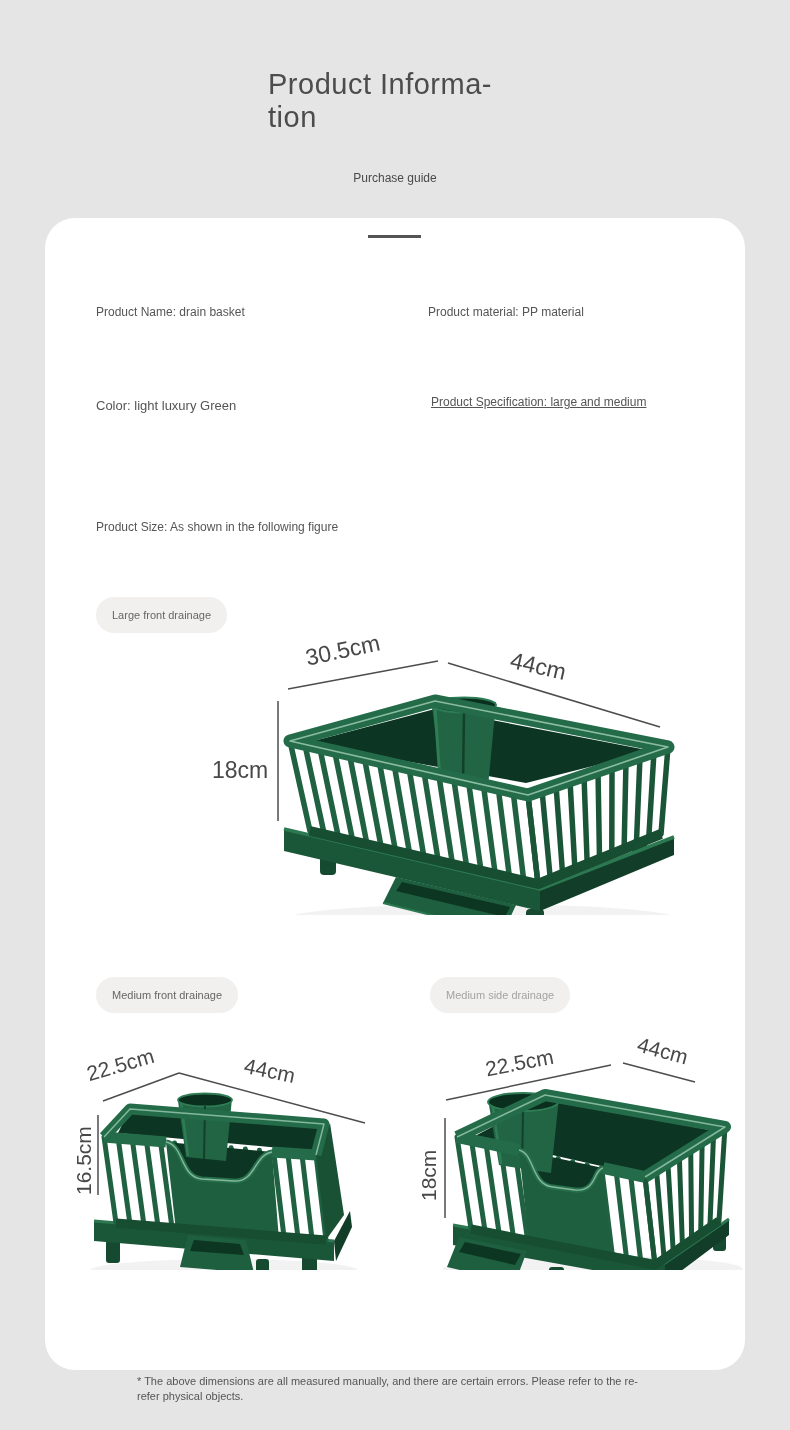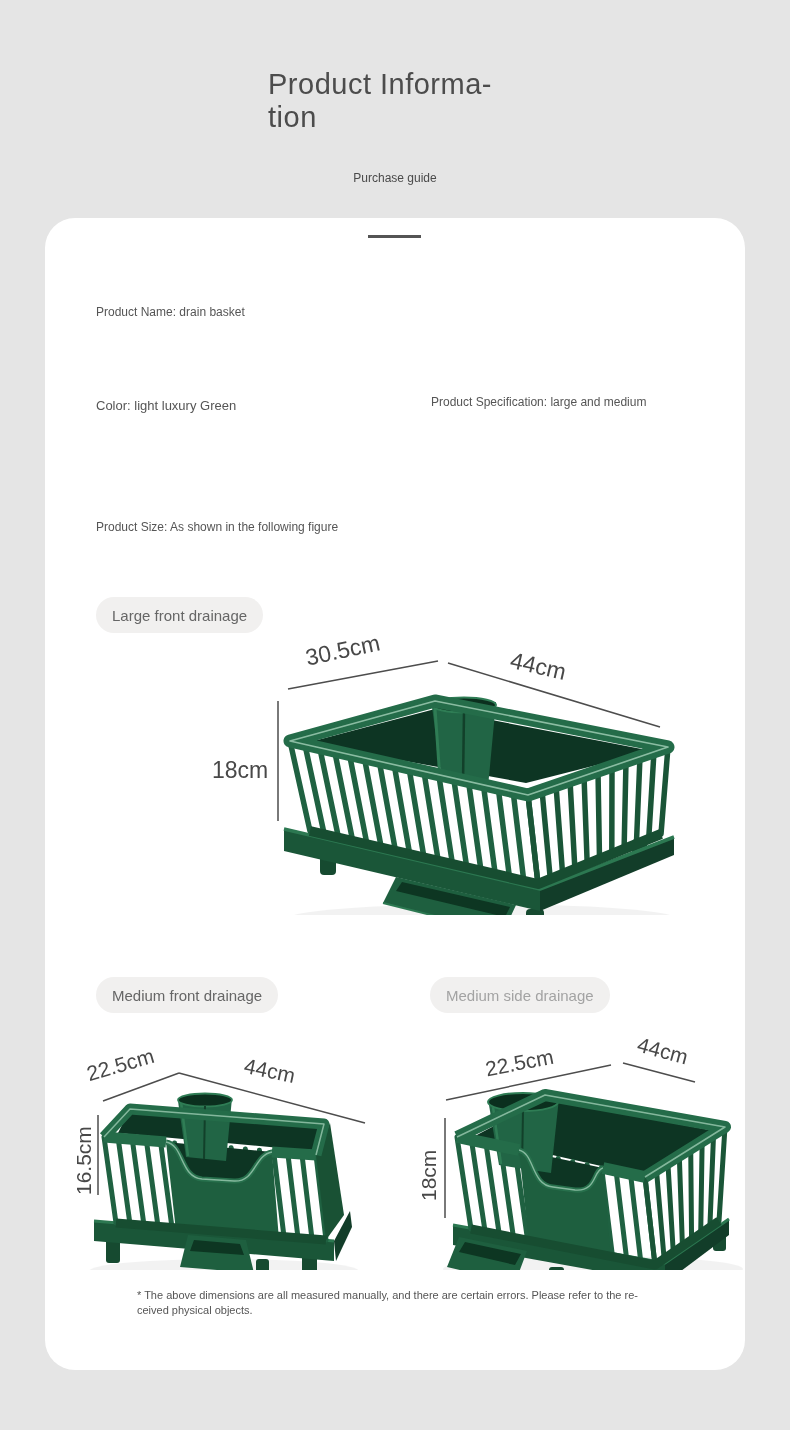--- a/index.html
+++ b/index.html
@@ -4,43 +4,44 @@
 <style>
   html,body{margin:0;padding:0;}
   body{font-family:"Liberation Sans","DejaVu Sans",sans-serif;}
   .page{position:relative;width:790px;height:1430px;background:#e5e5e5;overflow:hidden;}
   .card{position:absolute;left:45px;top:218px;width:700px;height:1152px;background:#ffffff;border-radius:30px;}
   .title{position:absolute;left:268px;top:68px;width:256px;font-size:29px;line-height:33px;color:#4c4c4c;letter-spacing:0.5px;}
   .subtitle{position:absolute;left:0;top:171px;width:790px;text-align:center;font-size:12px;color:#4a4a4a;}
   .divider{position:absolute;left:368px;top:235px;width:53px;height:3px;background:#545454;}
   .spec{position:absolute;color:#555555;font-size:12px;line-height:20px;}
   .spec.big{font-size:13px;}
-  .badge{position:absolute;height:36px;display:flex;align-items:center;padding:0 16px;background:#f1f0ef;border-radius:18px;font-size:15px;color:#666666;white-space:nowrap;}
+  .badge{position:absolute;height:36px;display:flex;align-items:center;padding:0 16px;background:#f1f0ef;border-radius:18px;font-size:11px;color:#666666;white-space:nowrap;}
   .badge.light{color:#a3a3a3;}
   .fig{position:absolute;}
   .fig svg{position:absolute;left:0;top:0;}
   .dim{position:absolute;font-size:23px;color:#484848;white-space:nowrap;}
   .dim.md{font-size:21px;}
-  .footnote{position:absolute;left:137px;top:1288px;width:512px;font-size:11px;line-height:15px;color:#555555;margin:0;}
+  .footnote{position:absolute;left:137px;top:1374px;width:512px;font-size:11px;line-height:15px;color:#555555;margin:0;}
   .annoline{stroke:#4d4d4d;stroke-width:1.5;}
 </style>
 </head>
 <body>
 
 <div class="page">
 
   <h1 class="title" style="margin:0;font-weight:normal;"><span>Product Informa-</span><br><span>tion</span></h1>
   <div class="subtitle">Purchase guide</div>
 
   <div class="card"></div>
   <div class="divider"></div>
 
   <div class="spec" style="left:96px;top:302px;">Product Name: drain basket</div>
+  <div class="spec" style="left:428px;top:302px;">Product material: PP material</div>
   <div class="spec big" style="left:96px;top:396px;">Color: light luxury Green</div>
-  <div class="spec" style="left:431px;top:392px;width:266px;">Product Specification: large and medium</div>
+  <div class="spec" style="left:431px;top:392px;width:266px;text-decoration:underline;">Product Specification: large and medium</div>
   <div class="spec" style="left:96px;top:489px;width:252px;margin-top:28px;">Product Size: As shown in the following figure</div>
 
   <div class="badge" style="left:96px;top:597px;">Large front drainage</div>
   <div class="badge" style="left:96px;top:977px;">Medium front drainage</div>
   <div class="badge light" style="left:430px;top:977px;">Medium side drainage</div>
 
   <div class="fig" style="left:210px;top:635px;width:470px;height:280px;">
     <svg width="470" height="280" viewBox="0 0 470 280">
       <line class="annoline" x1="78" y1="54" x2="228" y2="26"></line>
       <line class="annoline" x1="238" y1="28" x2="450" y2="92"></line>
@@ -246,15 +247,15 @@
           <path d="M150,97 L192,106" stroke="#246c49" stroke-width="12"></path>
           <path d="M4,66 L92,24 L272,56 L192,106" fill="none" stroke="#9ccab1" stroke-width="1.5" opacity="0.8" stroke-linejoin="round"></path>
         </g>
       </g>
     </svg>
     <span class="dim md" style="left:72px;top:18px;transform:rotate(-11deg);">22.5cm</span>
     <span class="dim md" style="left:224px;top:6px;transform:rotate(15deg);">44cm</span>
     <span class="dim md" style="left:4px;top:168px;transform-origin:0 0;transform:rotate(-90deg);">18cm</span>
   </div>
 
-  <p class="footnote"><span>* The above dimensions are all measured manually, and there are certain errors. Please refer to the re-</span><br><span>ceived physical objects.</span></p>
+  <p class="footnote"><span>* The above dimensions are all measured manually, and there are certain errors. Please refer to the re-</span><br><span>refer physical objects.</span></p>
 
 </div>
 
 </body></html>

